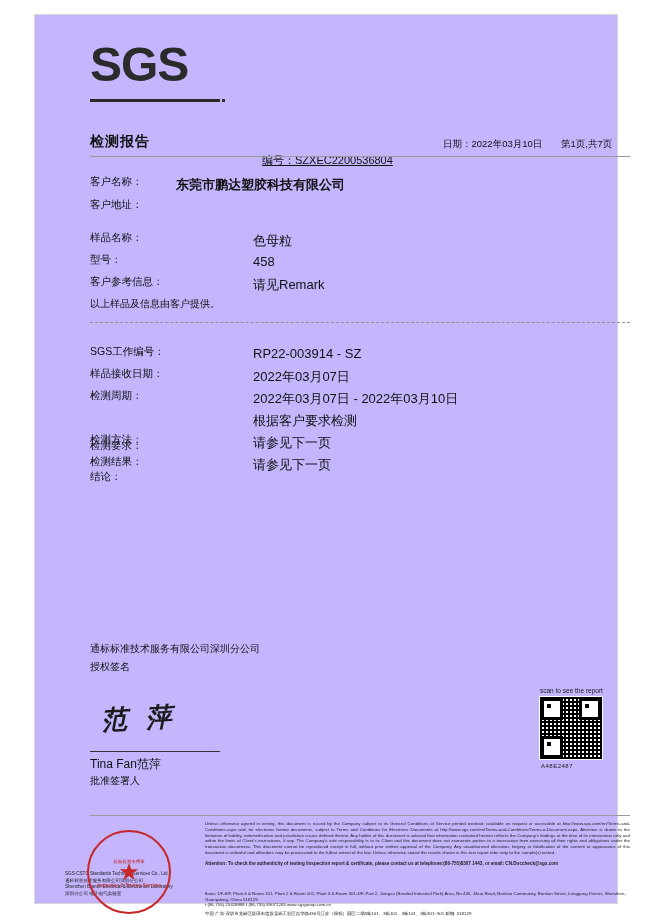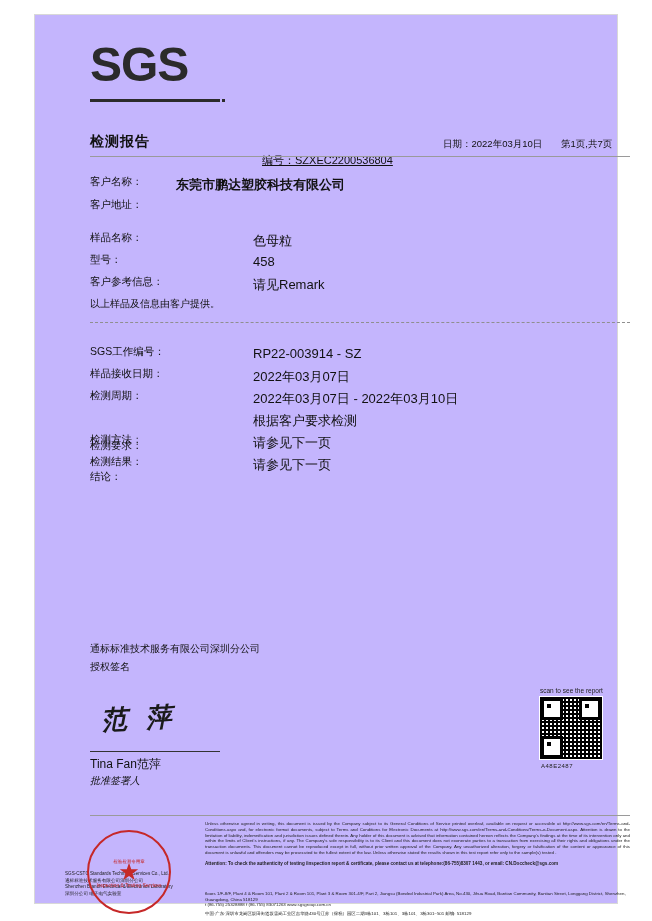--- a/index.html
+++ b/index.html
@@ -180,21 +180,20 @@
     top: 741px;
     font-size: 12px;
     color: #111;
   }
   .sig-role {
     position: absolute;
     left: 55px;
     top: 759px;
     font-size: 10px;
     color: #111;
-    font-style: italic;
   }
 
   
   .qr-caption {
     position: absolute;
     left: 505px;
     top: 672px;
     font-size: 6.5px;
     color: #222;
   }

